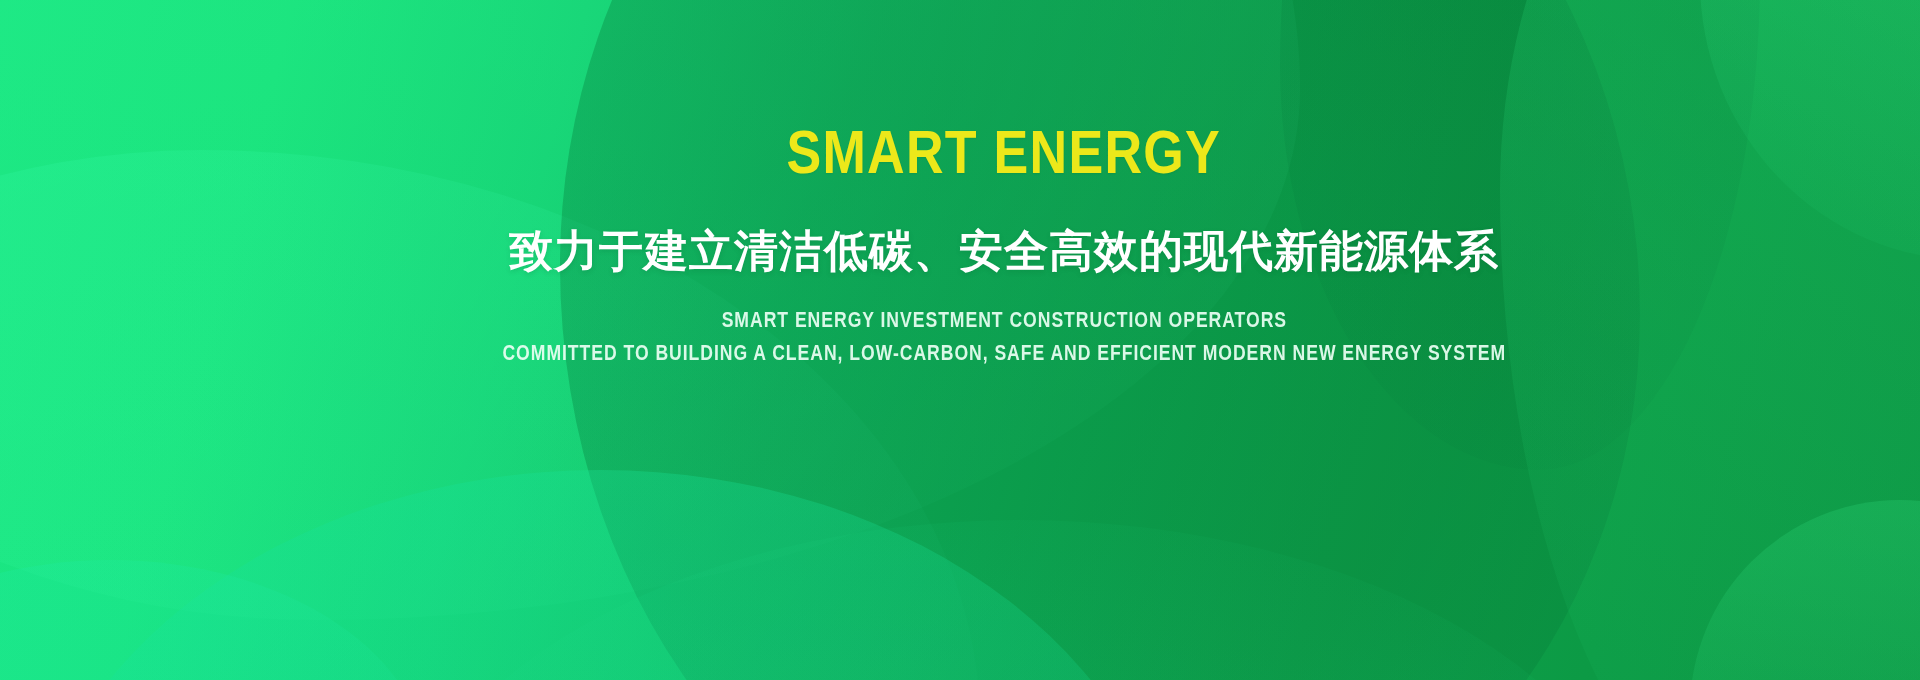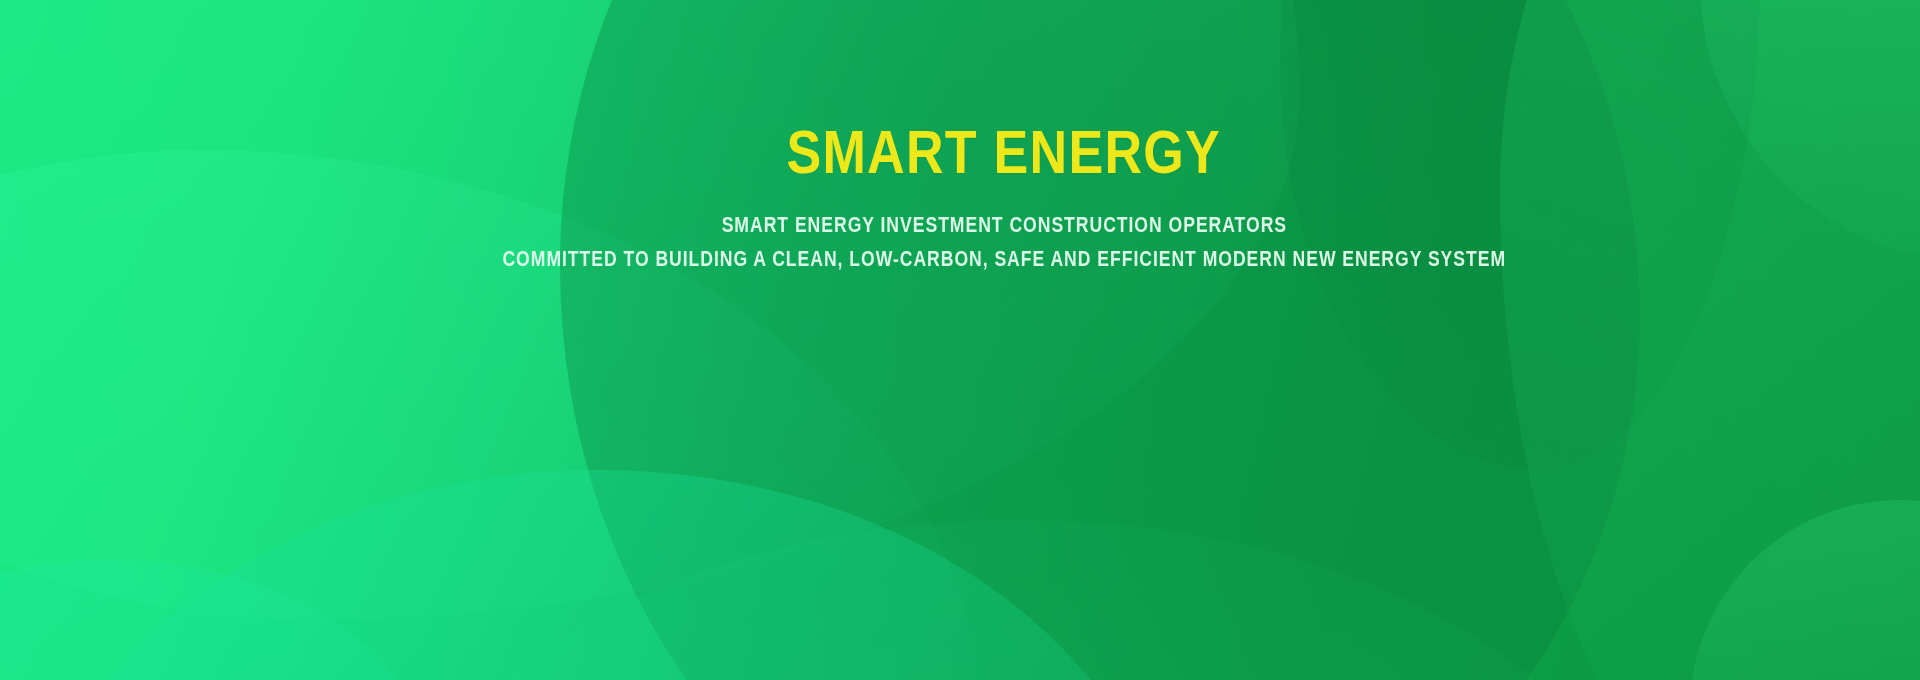--- a/index.html
+++ b/index.html
@@ -218,19 +218,20 @@
   <div class="blob blob-right-top"></div>
   <div class="blob blob-bottom-sweep"></div>
   <div class="blob blob-bottom-left"></div>
   <div class="blob blob-corner-left"></div>
   <div class="blob blob-right-bottom"></div>
 
   <div id="content">
     <div class="eyebrow-en">SMART ENERGY</div>
 
 
+    <div class="subhead-cn">致力于建立清洁低碳、安全高效的现代新能源体系</div>
 
     <div class="caption-en caption-en-1">SMART ENERGY INVESTMENT CONSTRUCTION OPERATORS</div>
 
     <div class="caption-en caption-en-2">COMMITTED TO BUILDING A CLEAN, LOW-CARBON, SAFE AND EFFICIENT MODERN NEW ENERGY SYSTEM</div>
   </div>
 
 </div>
 
 </body></html>

